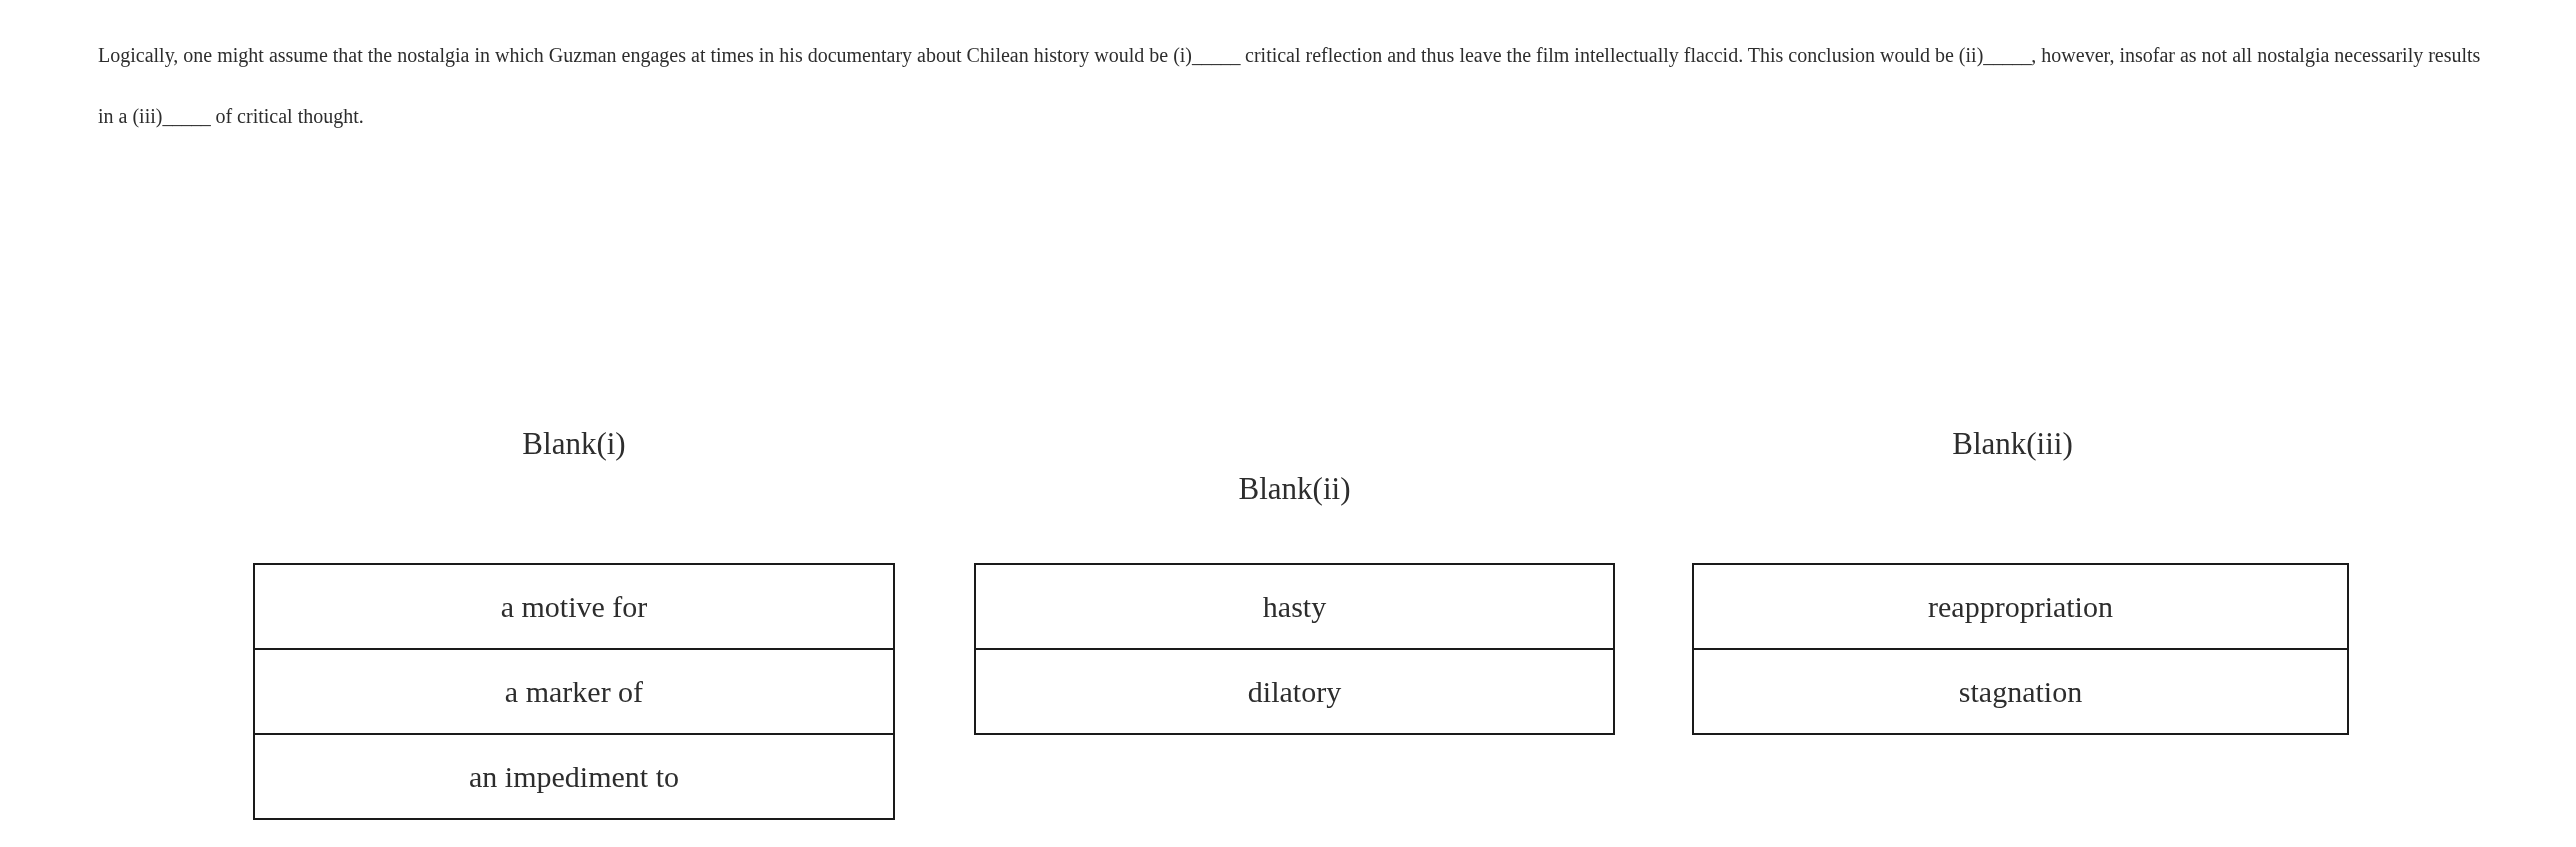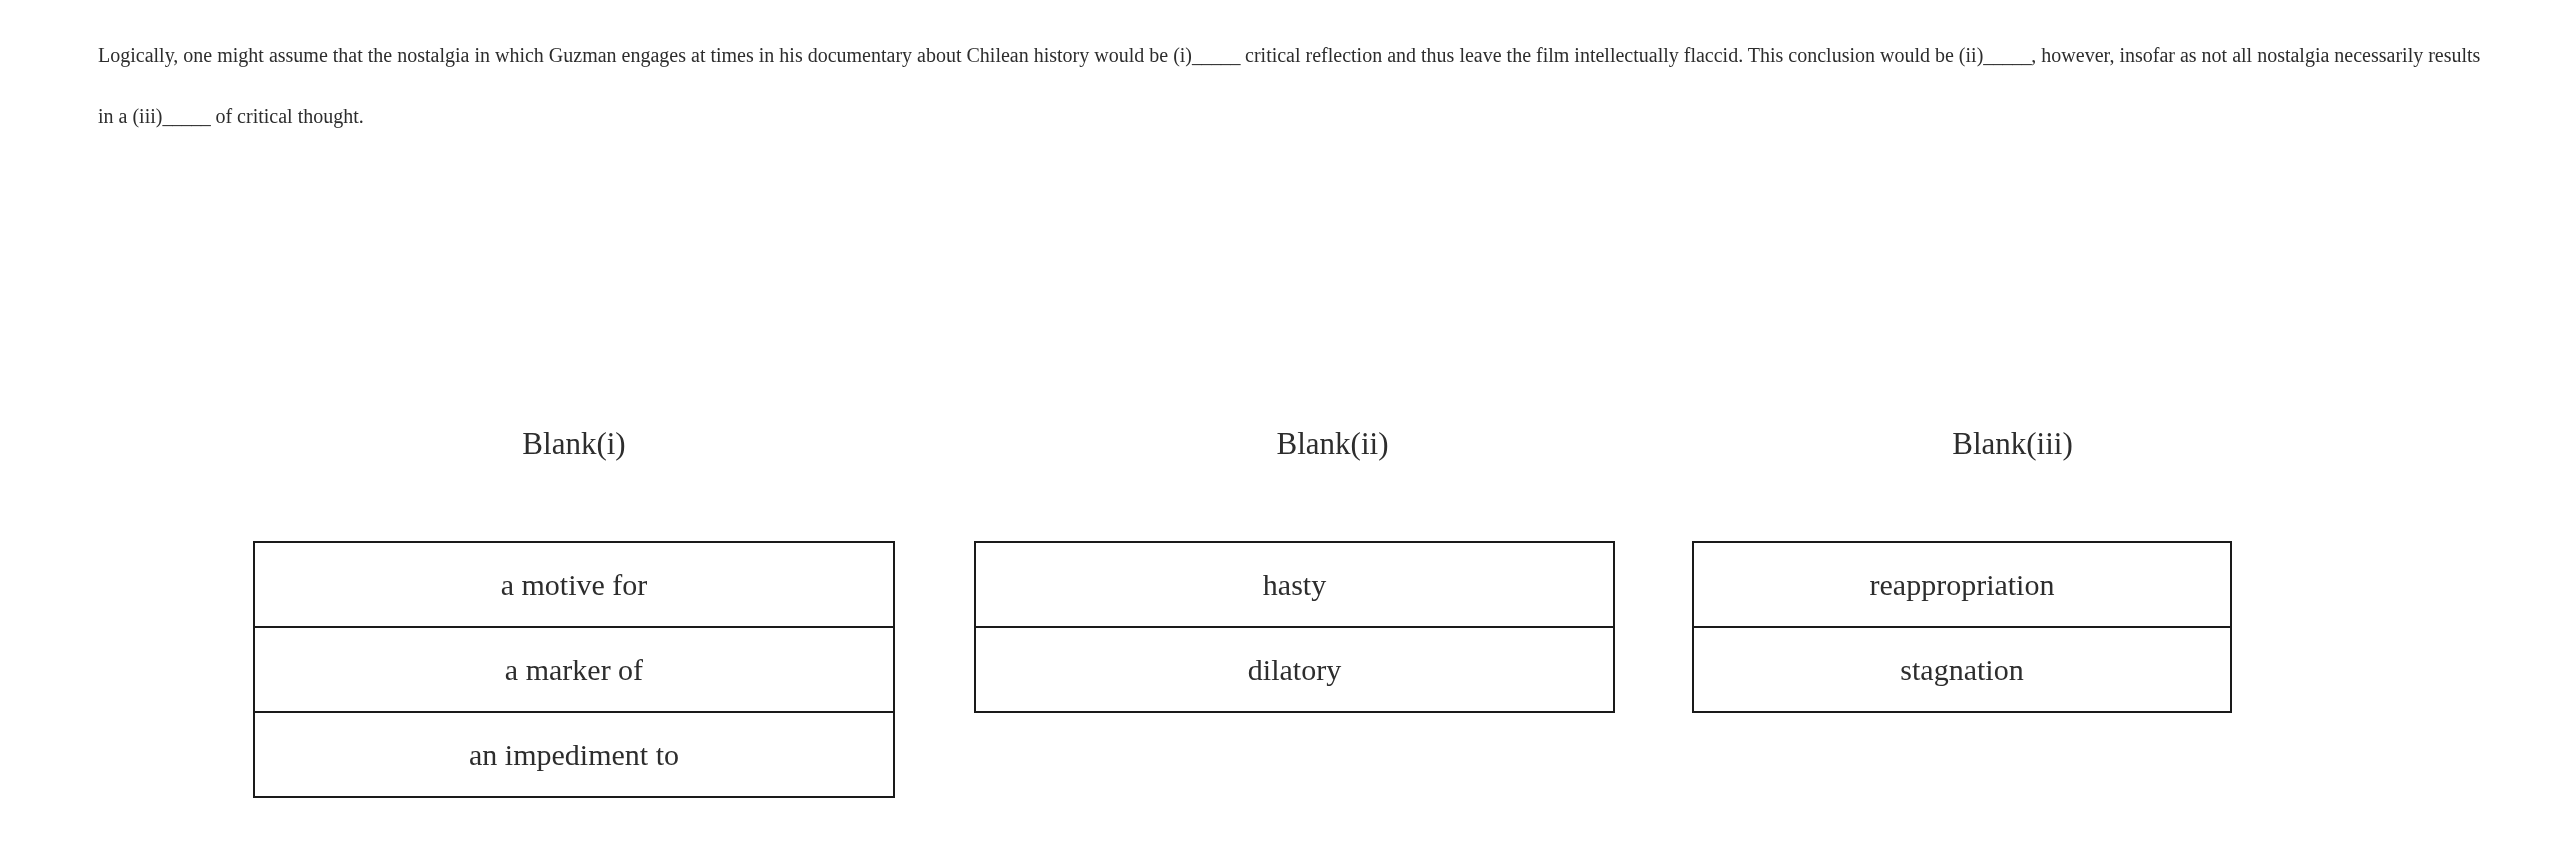--- a/index.html
+++ b/index.html
@@ -37,35 +37,35 @@
   .blank-header {
     position: absolute;
     top: 425px;
     font-size: 31px;
     line-height: 38px;
     text-align: center;
     color: #2d2d2d;
     white-space: nowrap;
   }
   #header-i   { left: 253px;  width: 642px; }
-  #header-ii  { left: 1012px; width: 641px; }
+  #header-ii  { left: 974px; width: 641px; margin-top: 45px; }
   #header-iii { left: 1692px; width: 641px; }
 
   
   .options-table {
     position: absolute;
-    top: 541px;
+    top: 563px;
     border-collapse: collapse;
     border: 2.5px solid #1a1a1a;
     background: #ffffff;
     table-layout: fixed;
   }
   #table-i   { left: 253px;  width: 642px; }
   #table-ii  { left: 974px; width: 641px; }
-  #table-iii { left: 1692px; width: 540px; }
+  #table-iii { left: 1692px; width: 657px; }
 
   .options-table td {
     height: 83px;
     border-bottom: 2.5px solid #1a1a1a;
     text-align: center;
     vertical-align: middle;
     font-size: 30px;
     line-height: 35px;
     color: #2d2d2d;
     padding: 0 8.3px;

